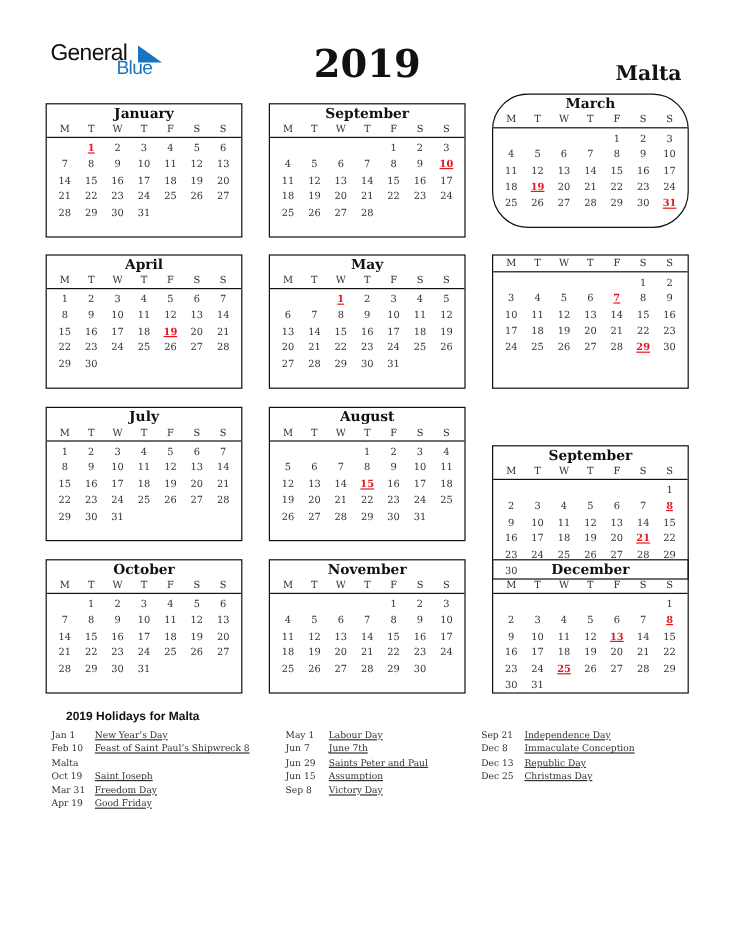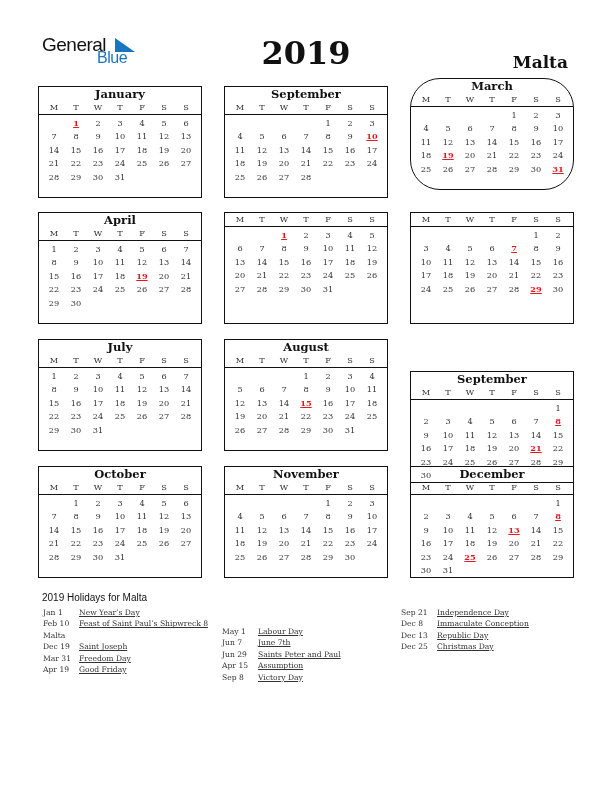--- a/index.html
+++ b/index.html
@@ -10,21 +10,21 @@
   .logo .tri { position:absolute; left:73px; top:4px; width:0; height:0; border-left:0 solid transparent; border-bottom:14px solid #1a75c0; border-right:20px solid transparent; }
   .year { position:absolute; left:0; width:612px; top:34px; text-align:center; font-family:"DejaVu Serif", serif; font-weight:bold; font-size:32px; color:#111; }
   .country { position:absolute; right:44px; top:52px; font-family:"DejaVu Serif", serif; font-weight:bold; font-size:17px; color:#111; }
   .month { position:absolute; width:164px; height:112px; border:1.3px solid #111; box-sizing:border-box; }
   .month .mname { text-align:center; font-weight:bold; font-size:11.5px; height:14px; line-height:15px; color:#111; }
   .month .dow { display:flex; height:13px; line-height:13px; border-bottom:1.3px solid #111; padding:0 4px; }
   .month .dow span, .month .week span { flex:1; text-align:center; font-size:8.2px; color:#333; }
   .month .days { padding:2px 4px 0 4px; }
   .month .week { display:flex; height:13.4px; line-height:13.4px; }
   .month .week span.hol { color:#e3191f; font-weight:bold; text-decoration:underline; }
-  .hol-title { position:absolute; left:42px; top:592px; font-family:"Liberation Sans", sans-serif; font-weight:normal; font-size:10px; color:#111; }
+  .hol-title { position:absolute; left:55px; top:592px; font-family:"Liberation Sans", sans-serif; font-weight:bold; font-size:10px; color:#111; }
   .hcol { position:absolute; top:607px; font-family:"DejaVu Serif", serif; font-size:7.6px; color:#333; }
   .hrow { height:11.4px; line-height:11.4px; white-space:nowrap;text-decoration:underline; }
   .hrow .d { display:inline-block; width:36px; }
 </style>
 </head>
 <body>
 
 <div class="logo">
   <span class="general">General</span>
   <span class="tri"></span>
@@ -264,20 +264,21 @@
           <span class="">30</span>
           <span class=""></span>
           <span class=""></span>
           <span class=""></span>
           <span class=""></span>
           <span class=""></span>
         </div>
       </div>
     </div>
     <div class="month" style="left: 224px; top: 212px;">
+      <div class="mname">May</div>
       <div class="dow">
         <span>M</span>
         <span>T</span>
         <span>W</span>
         <span>T</span>
         <span>F</span>
         <span>S</span>
         <span>S</span>
       </div>
       <div class="days">
@@ -759,29 +760,29 @@
       </div>
     </div>
   </div>
 
 <div class="hol-title">2019 Holidays for Malta</div>
 <div id="holcols">
     <div class="hcol" style="left: 43px;">
       <div class="hrow"><span class="d">Jan 1</span><span>New Year’s Day</span></div>
       <div class="hrow"><span class="d">Feb 10</span><span>Feast of Saint Paul’s Shipwreck 8</span></div>
       <div class="hrow"><span class="d">Malta</span><span></span></div>
-      <div class="hrow"><span class="d">Dec 19</span><span>Saint Joseph</span></div>
+      <div class="hrow"><span class="d">Oct 19</span><span>Saint Joseph</span></div>
       <div class="hrow"><span class="d">Mar 31</span><span>Freedom Day</span></div>
       <div class="hrow"><span class="d">Apr 19</span><span>Good Friday</span></div>
     </div>
-    <div class="hcol" style="left: 222px; margin-top: 19px;">
+    <div class="hcol" style="left: 238px;">
       <div class="hrow"><span class="d">May 1</span><span>Labour Day</span></div>
       <div class="hrow"><span class="d">Jun 7</span><span>June 7th</span></div>
       <div class="hrow"><span class="d">Jun 29</span><span>Saints Peter and Paul</span></div>
-      <div class="hrow"><span class="d">Apr 15</span><span>Assumption</span></div>
+      <div class="hrow"><span class="d">Jun 15</span><span>Assumption</span></div>
       <div class="hrow"><span class="d">Sep 8</span><span>Victory Day</span></div>
     </div>
     <div class="hcol" style="left: 401px;">
       <div class="hrow"><span class="d">Sep 21</span><span>Independence Day</span></div>
       <div class="hrow"><span class="d">Dec 8</span><span>Immaculate Conception</span></div>
       <div class="hrow"><span class="d">Dec 13</span><span>Republic Day</span></div>
       <div class="hrow"><span class="d">Dec 25</span><span>Christmas Day</span></div>
     </div>
   </div>
 

